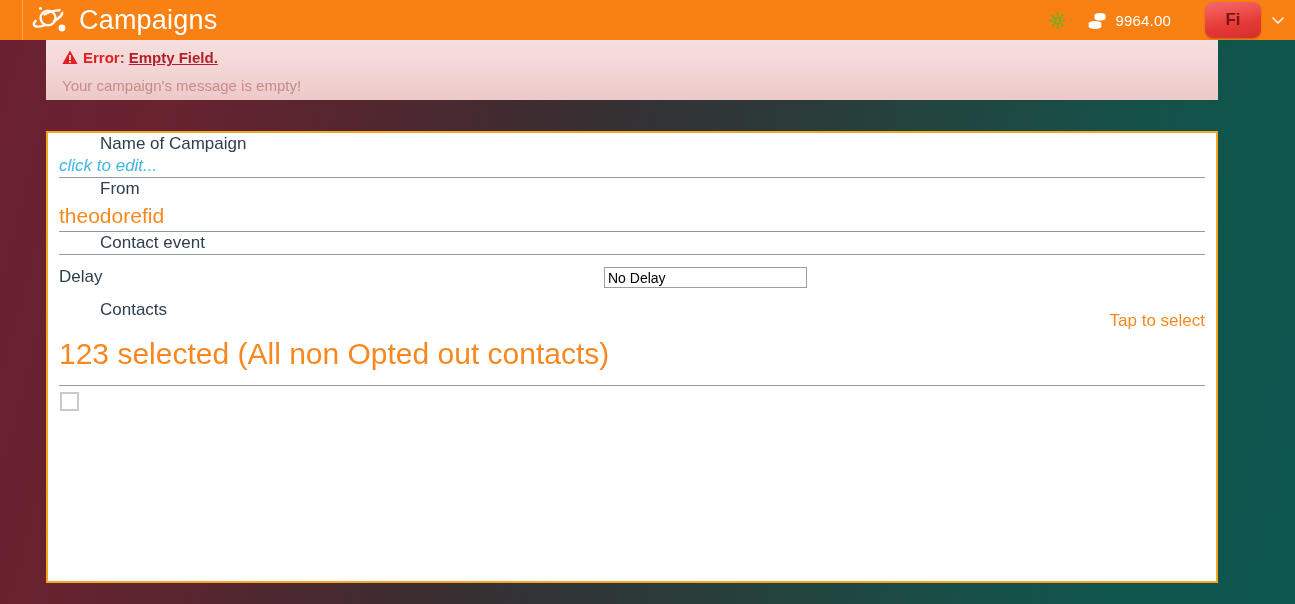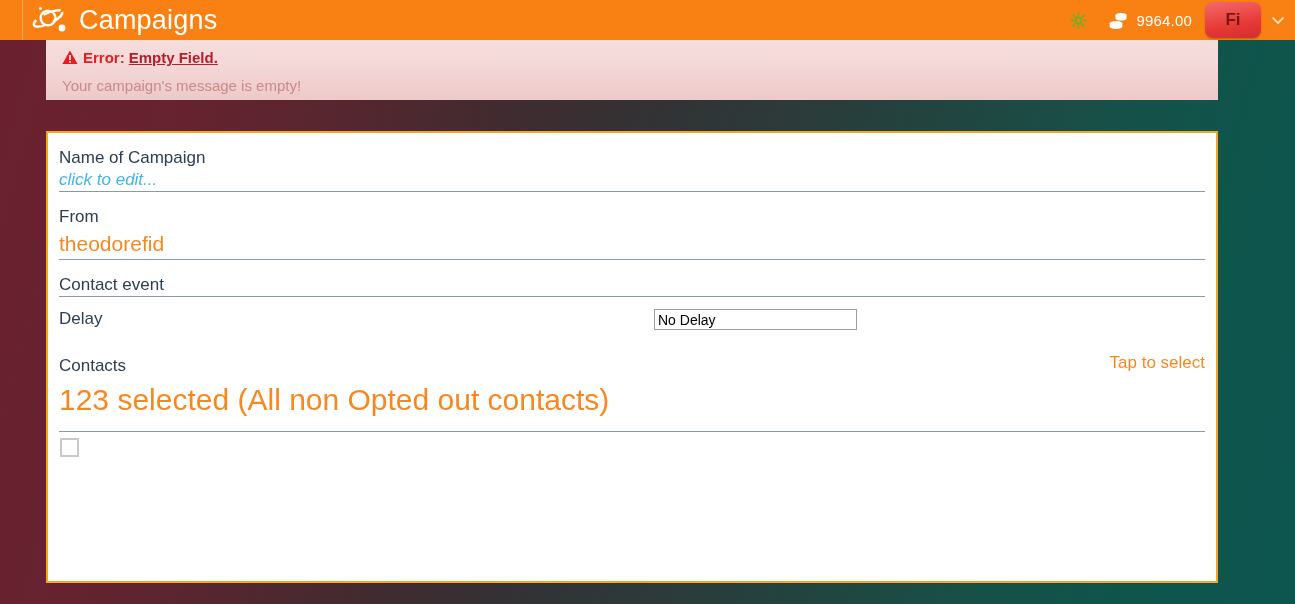--- a/index.html
+++ b/index.html
@@ -53,21 +53,21 @@
     line-height: 40px;
   }
   .hdr-right {
     margin-left: auto;
     display: flex;
     align-items: center;
     height: 40px;
     padding-right: 6px;
   }
   .sun-icon { margin-right: 22px; display: flex; align-items: center; }
-  .coins-wrap { display: flex; align-items: center; margin-right: 13px; }
+  .coins-wrap { display: flex; align-items: center; margin-right: 34px; }
   .coins-icon { margin-right: 7px; display: flex; align-items: center; }
   .credit-amount {
     color: #ffffff;
     font-size: 15px;
     letter-spacing: 0.2px;
   }
   .avatar {
     width: 56px; height: 36px;
     border-radius: 8px;
     background: linear-gradient(170deg, #f06a6a 0%, #ef5350 30%, #e53935 62%, #d32f2f 100%);
@@ -123,22 +123,23 @@
     width: 1172px; height: 452px;
     background: #ffffff;
     border: 2px solid #f5a623;
     z-index: 4;
     overflow: hidden;
   }
   .field { padding: 0 11px; position: relative; }
   .field-label {
     font-size: 17px;
     color: #2c3e50;
-    padding-top: 14px;
+    padding-top: 0;
     line-height: 22px;
+    margin-left: 41px;
   }
   .field-value {
     font-size: 21px;
     line-height: 27px;
     padding-top: 2px;
     padding-bottom: 2px;
   }
   .placeholder-value {
     color: #41b6e6;
     font-style: italic;
@@ -160,21 +161,21 @@
     padding: 0 11px;
     height: 44px;
     position: relative;
   }
   .delay-label {
     font-size: 17px;
     color: #2c3e50;
   }
   .delay-select {
     position: absolute;
-    left: 606px;
+    left: 556px;
     top: 12px;
     width: 203px;
     height: 21px;
     border: 1px solid #9e9e9e;
     background: #ffffff;
     font-family: "Liberation Sans", sans-serif;
     font-size: 14px;
     color: #000000;
     padding: 4px 3px;
     line-height: 19px;

